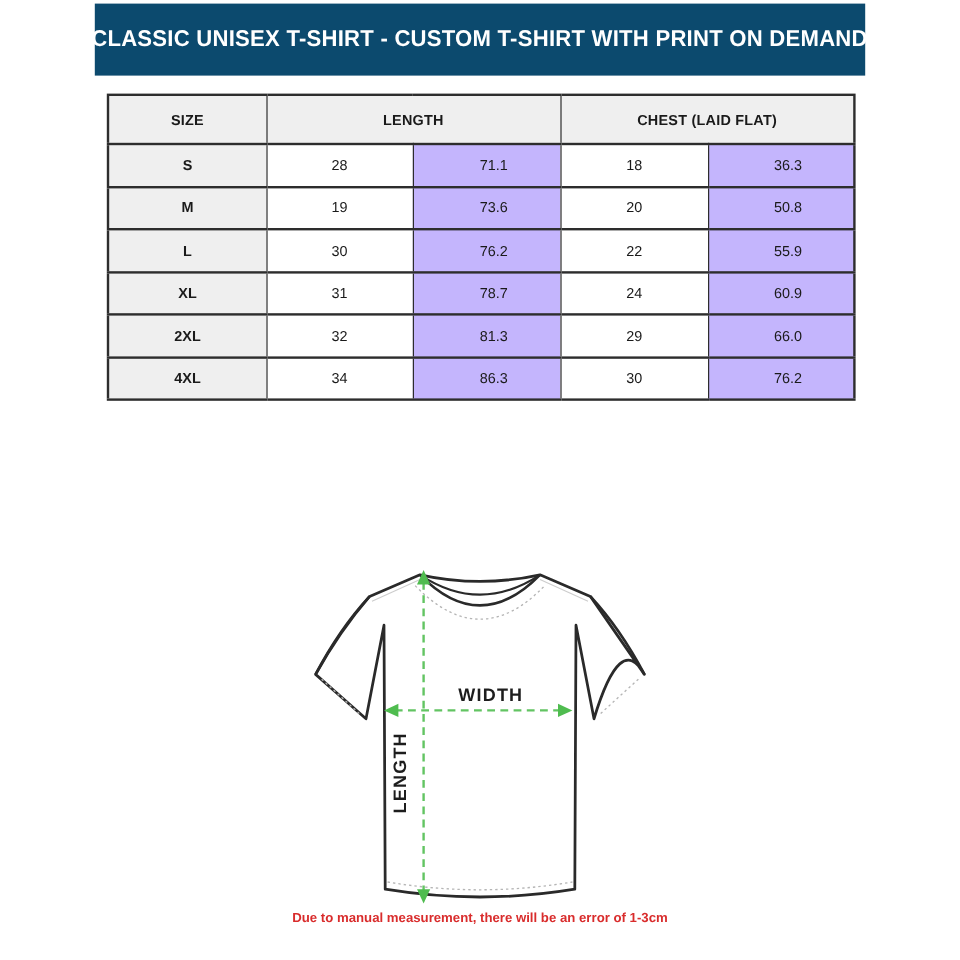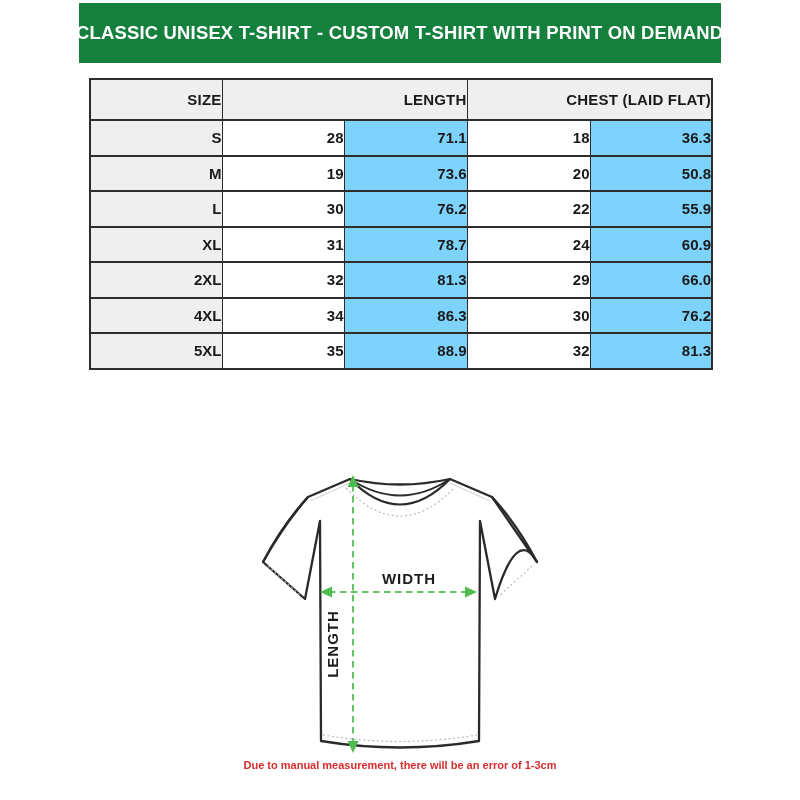--- a/index.html
+++ b/index.html
@@ -2,48 +2,48 @@
 <html><head>
 <meta charset="utf-8">
 <style>
   * { margin: 0; padding: 0; box-sizing: border-box; }
   html, body { width: 800px; height: 800px; background: #ffffff; overflow: hidden; }
   body { font-family: "Liberation Sans", sans-serif; position: relative; }
 
   
   .banner {
     position: absolute; left: 79px; top: 3px; width: 642px; height: 60px;
-    background: #15803d; display: flex; align-items: center; justify-content: center;
+    background: #0c4a6e; display: flex; align-items: center; justify-content: center;
   }
   .banner-title {
     color: #ffffff; font-weight: 700; font-size: 19px; letter-spacing: 0.2px;
     white-space: nowrap; transform: scaleX(0.97);
   }
 
   
   .size-table-wrap { position: absolute; left: 89px; top: 78px; width: 622px; }
   table.size-table {
     width: 622px; border-collapse: collapse; table-layout: fixed;
     border: 2px solid #2d2d2d;
   }
   table.size-table col.c-size  { width: 132px; }
   table.size-table col.c-a     { width: 122px; }
   table.size-table col.c-b     { width: 123px; }
   table.size-table col.c-c     { width: 123px; }
   table.size-table col.c-d     { width: 122px; }
   table.size-table th, table.size-table td {
     border-top: 2px solid #2d2d2d; border-bottom: 2px solid #2d2d2d;
     border-left: 1px solid #2d2d2d; border-right: 1px solid #2d2d2d;
-    text-align: right; vertical-align: middle;
-    color: #1a1a1a; font-size: 15px;
+    text-align: center; vertical-align: middle;
+    color: #1a1a1a; font-size: 12px;
   }
   table.size-table th { height: 41px; font-weight: 700; background: #efefef; letter-spacing: 0.2px; }
-  table.size-table td { height: 35.5px; font-weight: 700; background: #ffffff; }
+  table.size-table td { height: 35.5px; font-weight: 400; background: #ffffff; }
   table.size-table td.cell-size { font-weight: 700; background: #efefef; }
-  table.size-table td.cell-gray { background: #7dd3fc; padding-left: 12px; }
+  table.size-table td.cell-gray { background: #c4b5fd; padding-left: 12px; }
 
   
   .diagram { position: absolute; left: 250px; top: 458px; width: 300px; height: 320px; }
   .diagram svg { display: block; }
   .dim-label { font-family: "Liberation Sans", sans-serif; font-size: 15px; font-weight: 700; fill: #1d1d1d; letter-spacing: 1px; }
 
   
   .footer-note {
     position: absolute; left: 0; top: 759px; width: 800px; text-align: center;
     color: #d92c2c; font-weight: 700; font-size: 11px;
@@ -108,27 +108,20 @@
         <td>29</td>
         <td class="cell-gray">66.0</td>
       </tr>
       <tr>
         <td class="cell-size">4XL</td>
         <td>34</td>
         <td class="cell-gray">86.3</td>
         <td>30</td>
         <td class="cell-gray">76.2</td>
       </tr>
-      <tr>
-        <td class="cell-size">5XL</td>
-        <td>35</td>
-        <td class="cell-gray">88.9</td>
-        <td>32</td>
-        <td class="cell-gray">81.3</td>
-      </tr>
     </tbody>
   </table>
 </div>
 
 <div class="diagram">
   <svg width="300" height="320" viewBox="0 0 300 320">
 
     <path d="M100,21 L58,39 Q33,68 13,104 L55,141 L70,63 L71,283 Q150,296 229,283 L230,63 L245,141 Q267,68 287,104 L242,39 L200,21 Q150,32 100,21 Z" fill="#ffffff" stroke="#2a2a2a" stroke-width="2.3" stroke-linejoin="round"></path>
 
     <path d="M58,39 Q33,66 13,104" fill="none" stroke="#2a2a2a" stroke-width="2.3"></path>

